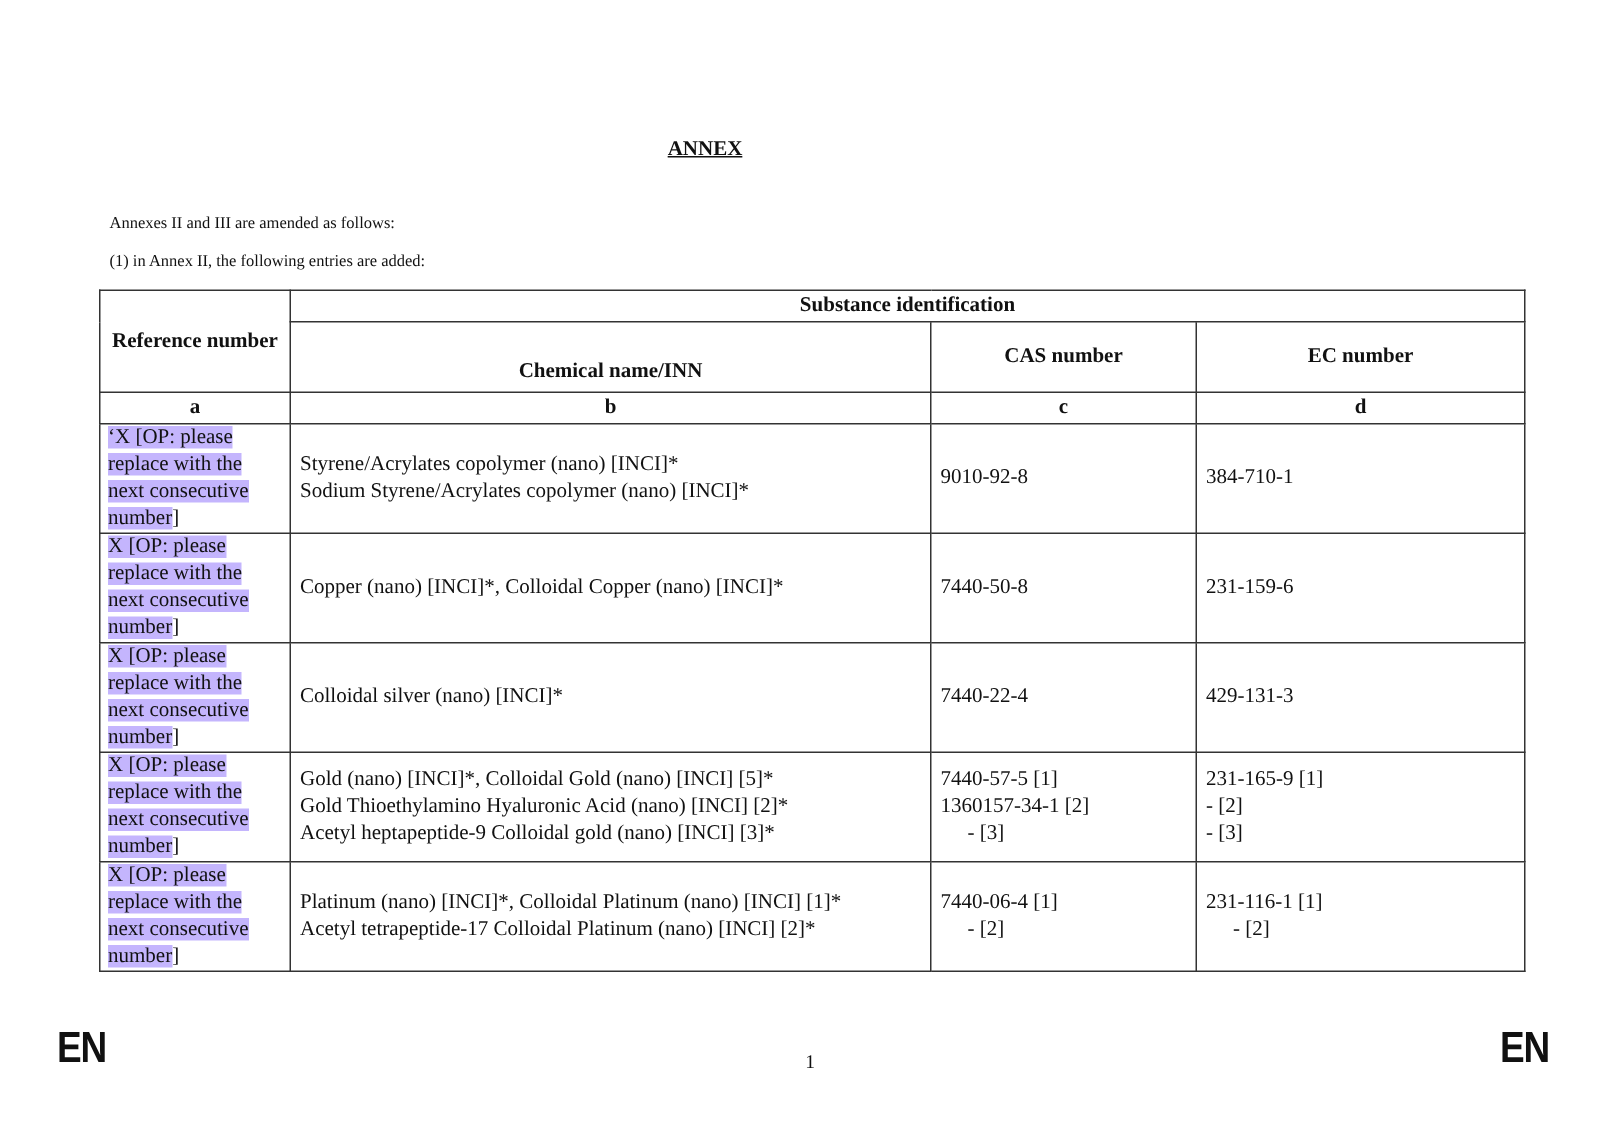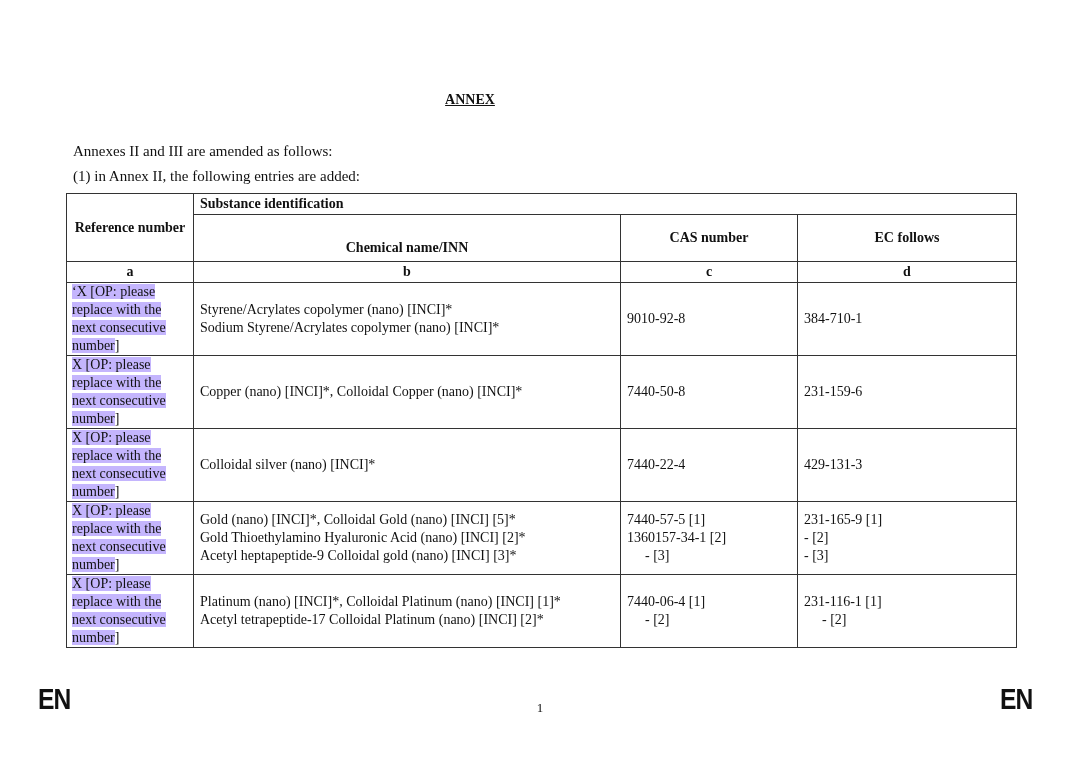--- a/index.html
+++ b/index.html
@@ -7,21 +7,21 @@
     width: 1080px; height: 764px; position: relative; overflow: hidden;
     font-family: "Liberation Serif", "DejaVu Serif", serif;
     color: #111;
   }
   .page-title {
     position: absolute; top: 92px; left: 0; width: 940px;
     text-align: center; font-weight: bold; text-decoration: underline;
     font-size: 14px;
   }
   .intro-line {
-    position: absolute; left: 73px; font-size: 15px;
+    position: absolute; left: 73px; font-size: 11px;
   }
   #intro1 { top: 143px; }
   #intro2 { top: 168px; }
 
   table.annex {
     position: absolute; top: 193px; left: 66px;
     width: 950px;
     border-collapse: collapse;
     font-size: 14px;
     table-layout: fixed;
@@ -32,21 +32,21 @@
     vertical-align: middle;
     line-height: 18px;
   }
   table.annex th { font-weight: bold; }
   col.c-a { width: 127px; }
   col.c-b { width: 427px; }
   col.c-c { width: 177px; }
   col.c-d { width: 219px; }
 
   .h-ref { text-align: center; padding-left: 6px !important; }
-  .h-subst { height: 20px; text-align: left; margin-top: 41px; }
+  .h-subst { height: 20px; text-align: center; margin-top: 41px; }
   .h-sub { height: 42px; text-align: center; }
   .h-sub.chem { vertical-align: bottom; padding-bottom: 4px !important; }
   .h-sub.cas, .h-sub.ec { vertical-align: middle; }
   .letters th { height: 20px; text-align: center; line-height: 18px; }
 
   tr.data-row td { height: 70px; }
   td.ref-cell { padding: 0 0 0 5px !important; vertical-align: top; }
   .hl { background: #c4b5fd; }
   .ref-text { line-height: 18px; }
   .multiline span { display: block; }
@@ -81,21 +81,21 @@
       <col class="c-d">
   </colgroup>
   <thead>
     <tr>
       <th rowspan="2" class="h-ref">Reference number</th>
       <th colspan="3" class="h-subst">Substance identification</th>
     </tr>
     <tr>
       <th class="h-sub chem">Chemical name/INN</th>
       <th class="h-sub cas">CAS number</th>
-      <th class="h-sub ec">EC follows</th>
+      <th class="h-sub ec">EC number</th>
     </tr>
     <tr class="letters">
       <th>a</th>
       <th>b</th>
       <th>c</th>
       <th>d</th>
     </tr>
   </thead>
   <tbody>
 

